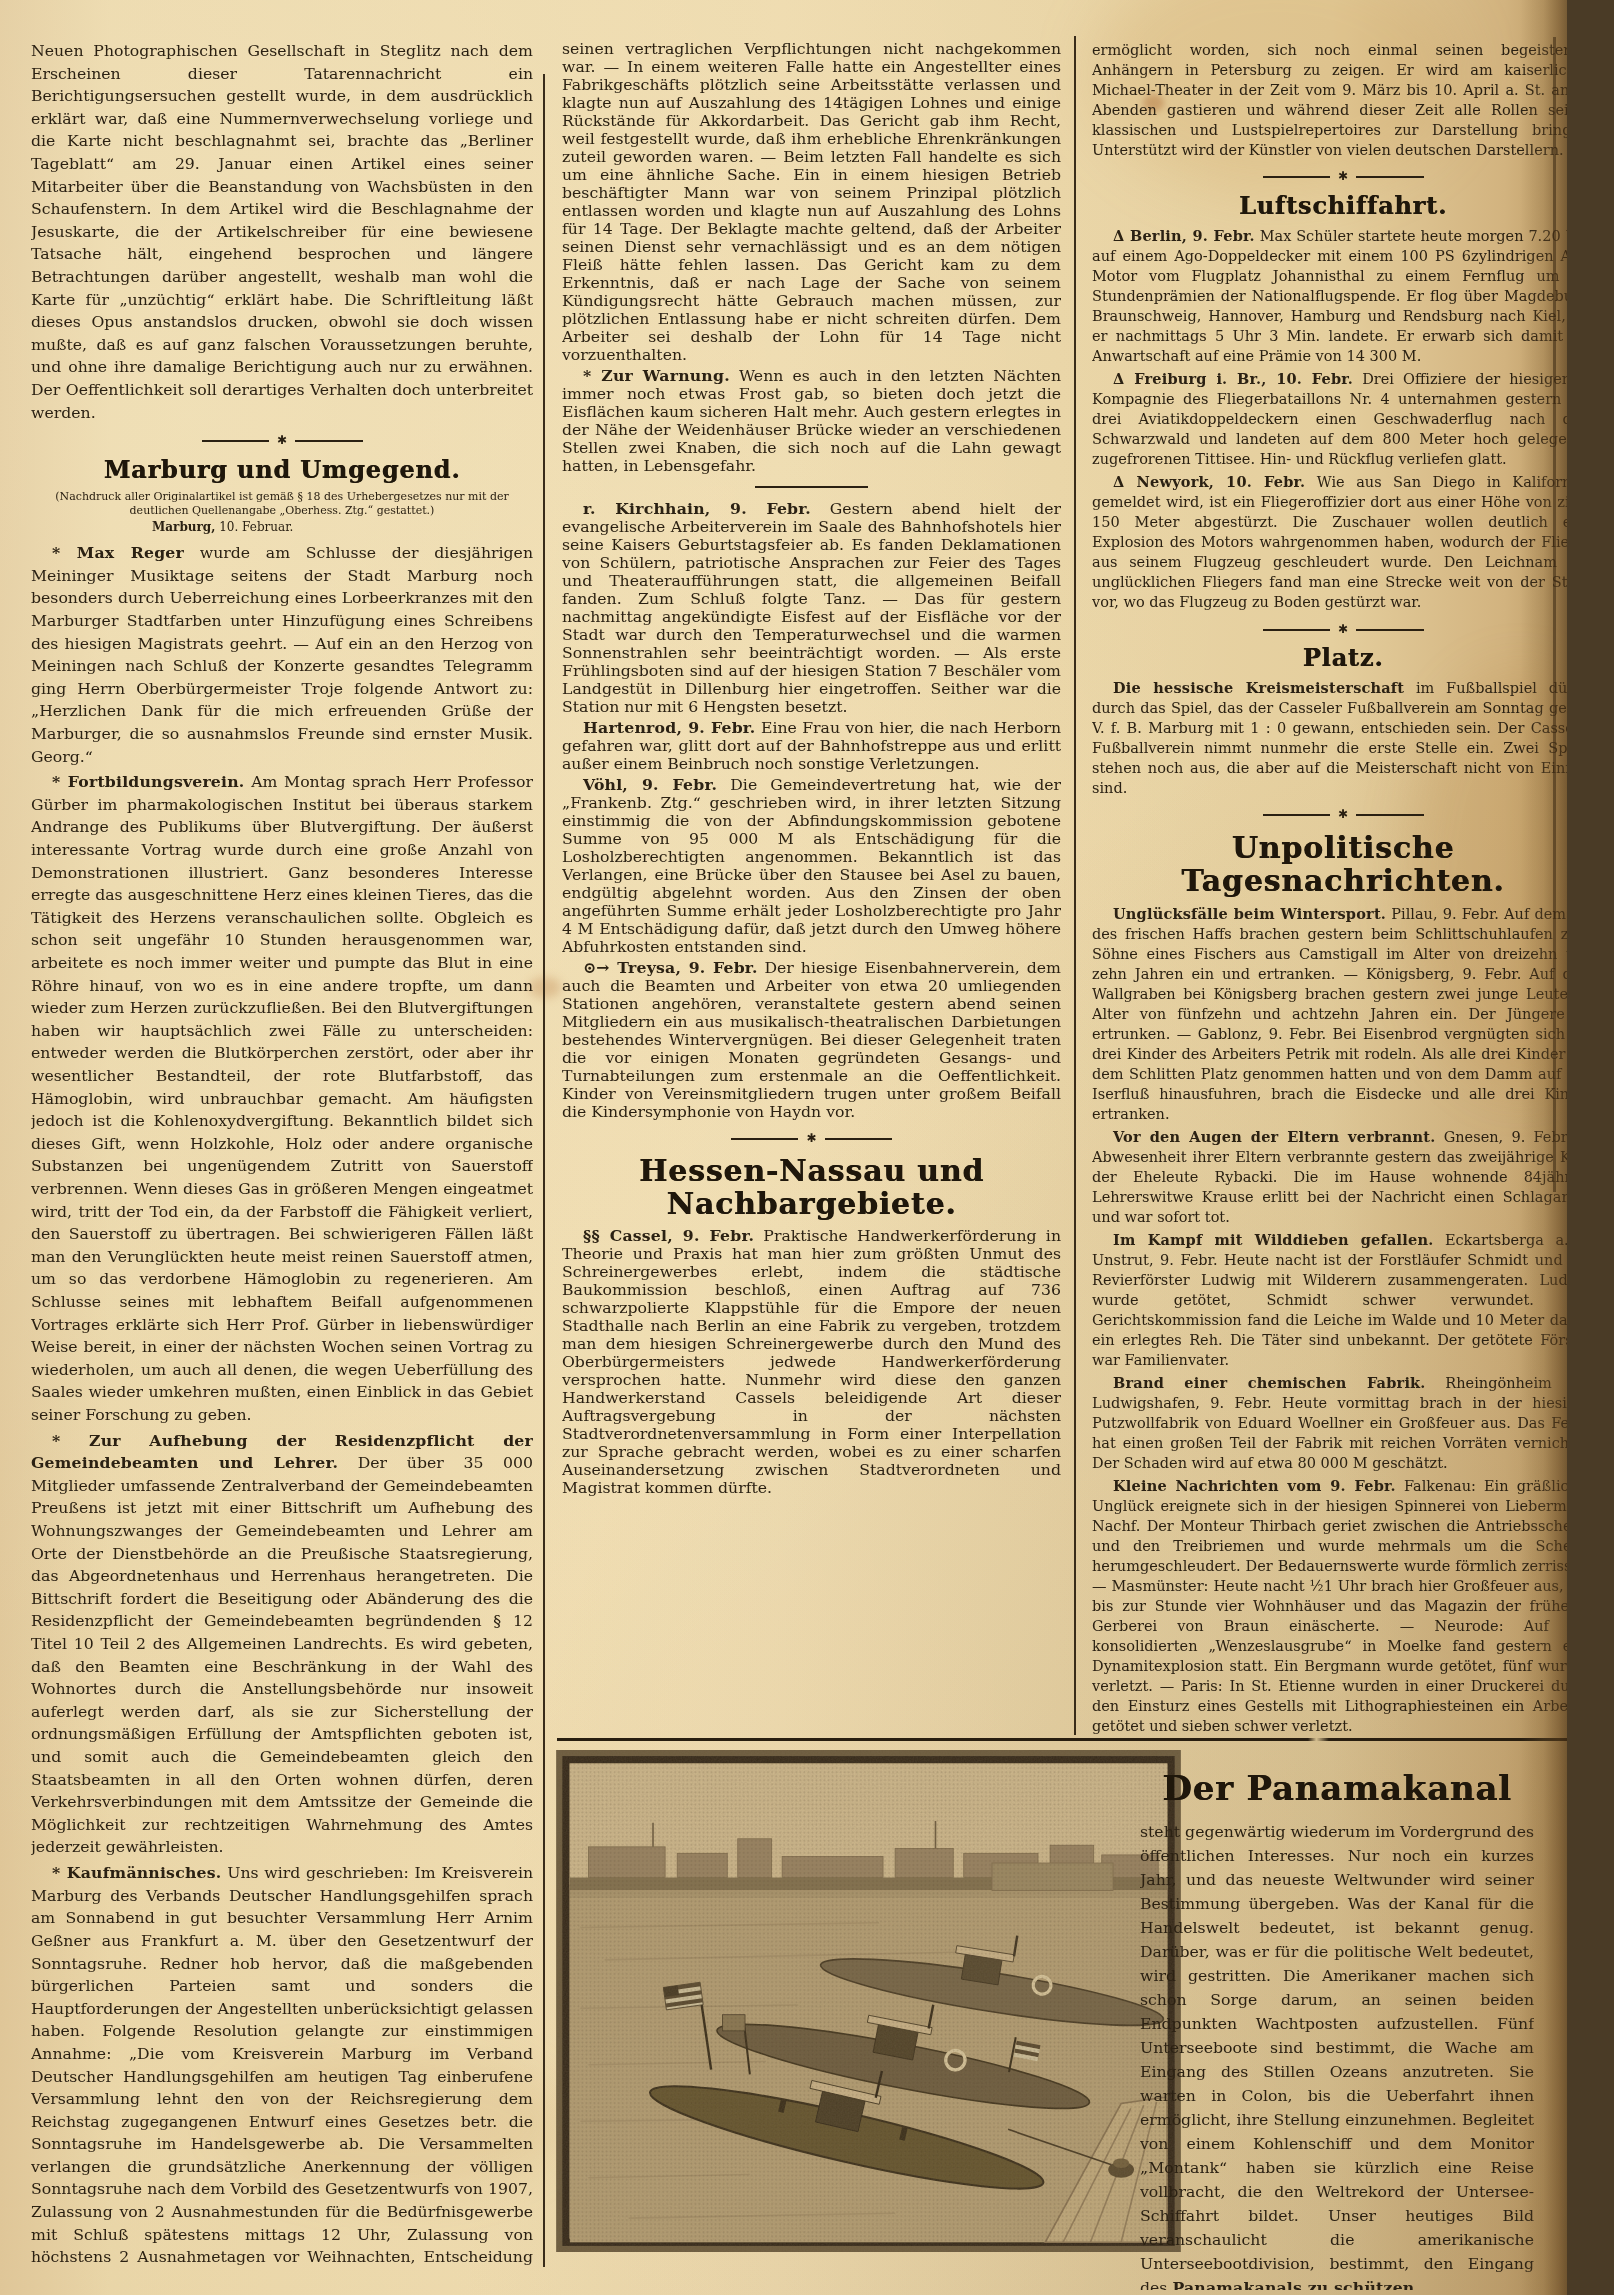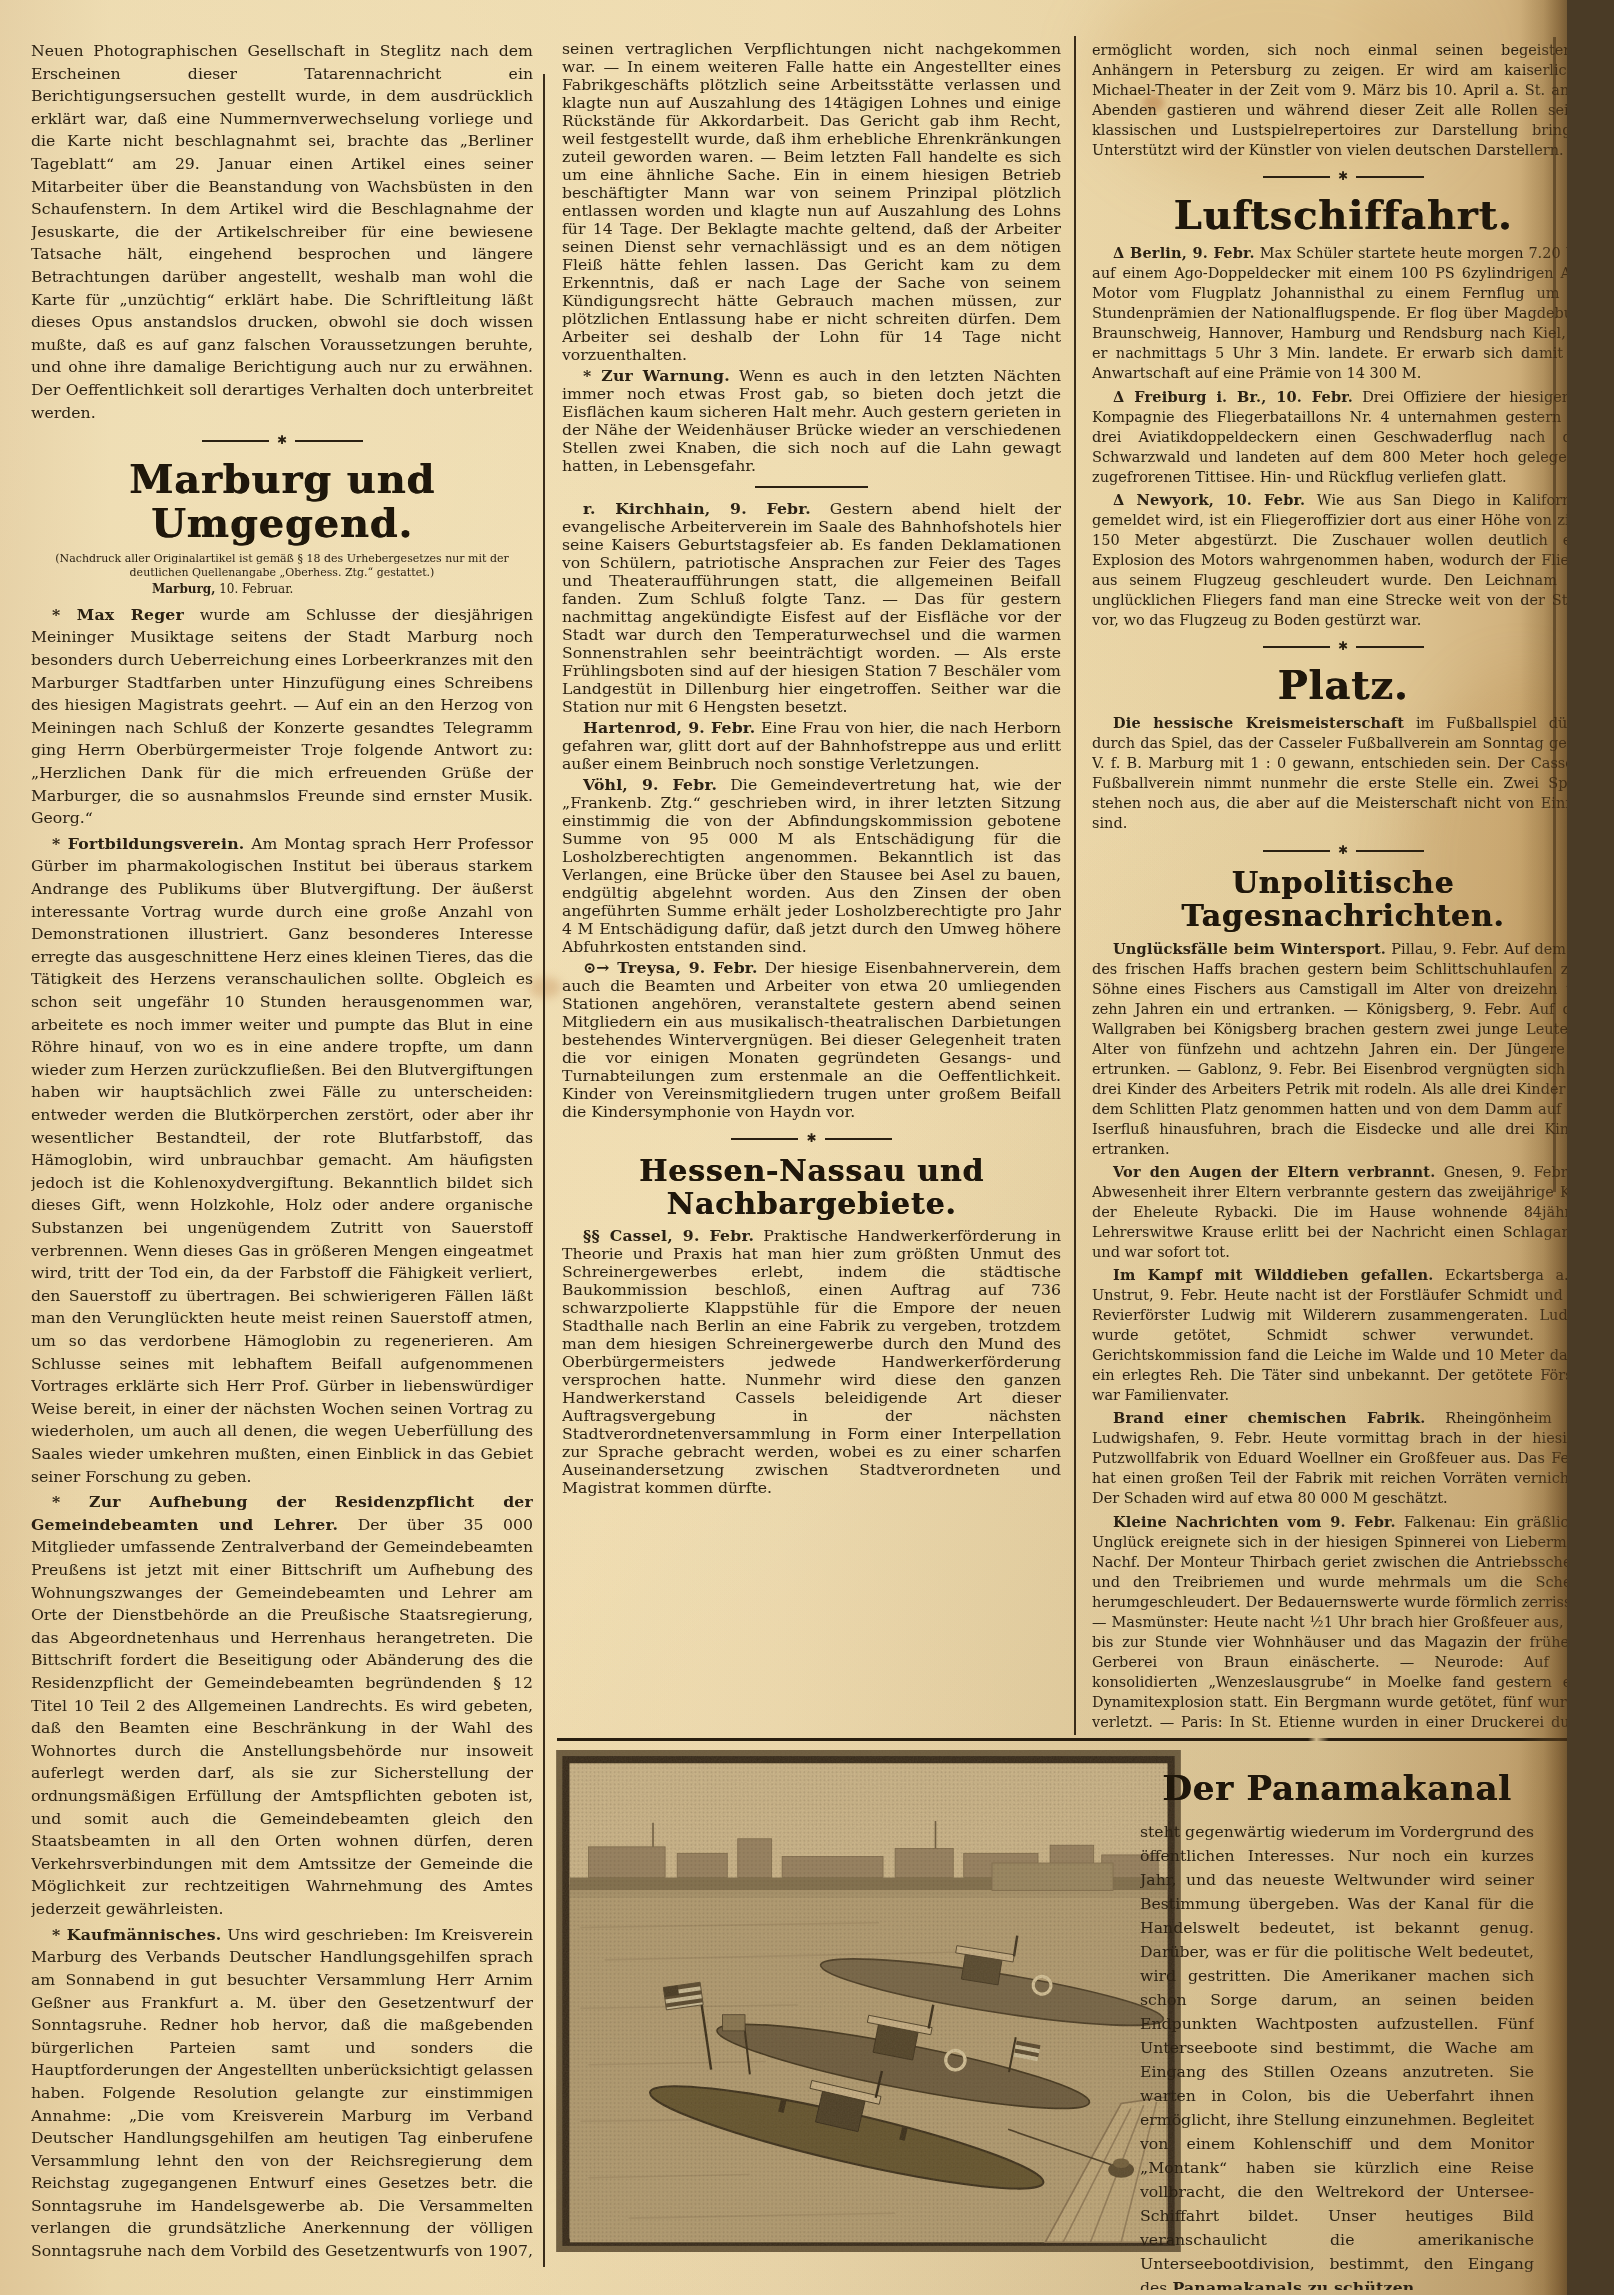--- a/index.html
+++ b/index.html
@@ -31,21 +31,21 @@
   .vrule2{left:1074px;top:36px;height:1699px;}
   .hrule-bottom{position:absolute;left:557px;top:1738px;width:1043px;height:3.2px;
     background:linear-gradient(90deg,#281e10 0%,#281e10 72%,transparent 72.8%,#281e10 74%,#281e10 100%);}
   .body{margin:0 0 3.2px 0;text-align:justify;text-indent:21px;}
   .col-left .body{font-size:15.7px;line-height:22.6px;}
   .col-mid  .body{font-size:15.7px;line-height:18px;}
   .col-right .body{font-size:14.5px;line-height:20px;}
   .cont{text-indent:0;}
   .body b{letter-spacing:0.2px;}
   .headline{margin:8px 0 6.5px 0;text-align:center;font-weight:700;color:#1f170b;
-    letter-spacing:0.8px;font-size:40px;line-height:1.1;text-shadow:0.5px 0 0 #1f170b;}
+    letter-spacing:0.8px;font-size:24px;line-height:1.1;text-shadow:0.5px 0 0 #1f170b;}
   .headline.small{font-size:30px;}
   .note{margin:0 0 1.6px 0;font-size:11px;line-height:1.3;text-align:center;text-indent:0;}
   .dateline{margin:1.6px 0 8px 0;font-size:12px;padding-left:121px;}
   .divider{display:flex;align-items:center;gap:8px;width:161px;margin:11.3px auto 9.7px auto;}
   .divider .dline{flex:1;height:2px;background:#2a2012;}
   .divider .dstar{font-size:12px;line-height:1;color:#2a2012;transform:translateY(-0.8px);}
   .rule-small{width:113px;height:2px;background:#2a2012;margin:11.3px auto;}
   .photo{position:absolute;left:556px;top:1750px;width:625px;height:502px;margin:0;}
   .photo svg{display:block;width:100%;height:100%;}
   .panama{position:absolute;left:1140px;top:1765px;width:394px;height:525px;overflow:hidden;}
@@ -76,21 +76,21 @@
     <p class="body"><b>* Fortbildungsverein.</b> <span>Am Montag sprach Herr Professor Gürber im pharmakologischen Institut bei überaus starkem Andrange des Publikums über Blutvergiftung. Der äußerst interessante Vortrag wurde durch eine große Anzahl von Demonstrationen illustriert. Ganz besonderes Interesse erregte das ausgeschnittene Herz eines kleinen Tieres, das die Tätigkeit des Herzens veranschaulichen sollte. Obgleich es schon seit ungefähr 10 Stunden herausgenommen war, arbeitete es noch immer weiter und pumpte das Blut in eine Röhre hinauf, von wo es in eine andere tropfte, um dann wieder zum Herzen zurückzufließen. Bei den Blutvergiftungen haben wir hauptsächlich zwei Fälle zu unterscheiden: entweder werden die Blutkörperchen zerstört, oder aber ihr wesentlicher Bestandteil, der rote Blutfarbstoff, das Hämoglobin, wird unbrauchbar gemacht. Am häufigsten jedoch ist die Kohlenoxydvergiftung. Bekanntlich bildet sich dieses Gift, wenn Holzkohle, Holz oder andere organische Substanzen bei ungenügendem Zutritt von Sauerstoff verbrennen. Wenn dieses Gas in größeren Mengen eingeatmet wird, tritt der Tod ein, da der Farbstoff die Fähigkeit verliert, den Sauerstoff zu übertragen. Bei schwierigeren Fällen läßt man den Verunglückten heute meist reinen Sauerstoff atmen, um so das verdorbene Hämoglobin zu regenerieren. Am Schlusse seines mit lebhaftem Beifall aufgenommenen Vortrages erklärte sich Herr Prof. Gürber in liebenswürdiger Weise bereit, in einer der nächsten Wochen seinen Vortrag zu wiederholen, um auch all denen, die wegen Ueberfüllung des Saales wieder umkehren mußten, einen Einblick in das Gebiet seiner Forschung zu geben.</span></p>
     <p class="body"><b>* Zur Aufhebung der Residenzpflicht der Gemeindebeamten und Lehrer.</b> <span>Der über 35 000 Mitglieder umfassende Zentralverband der Gemeindebeamten Preußens ist jetzt mit einer Bittschrift um Aufhebung des Wohnungszwanges der Gemeindebeamten und Lehrer am Orte der Dienstbehörde an die Preußische Staatsregierung, das Abgeordnetenhaus und Herrenhaus herangetreten. Die Bittschrift fordert die Beseitigung oder Abänderung des die Residenzpflicht der Gemeindebeamten begründenden § 12 Titel 10 Teil 2 des Allgemeinen Landrechts. Es wird gebeten, daß den Beamten eine Beschränkung in der Wahl des Wohnortes durch die Anstellungsbehörde nur insoweit auferlegt werden darf, als sie zur Sicherstellung der ordnungsmäßigen Erfüllung der Amtspflichten geboten ist, und somit auch die Gemeindebeamten gleich den Staatsbeamten in all den Orten wohnen dürfen, deren Verkehrsverbindungen mit dem Amtssitze der Gemeinde die Möglichkeit zur rechtzeitigen Wahrnehmung des Amtes jederzeit gewährleisten.</span></p>
     <p class="body"><b>* Kaufmännisches.</b> <span>Uns wird geschrieben: Im Kreisverein Marburg des Verbands Deutscher Handlungsgehilfen sprach am Sonnabend in gut besuchter Versammlung Herr Arnim Geßner aus Frankfurt a. M. über den Gesetzentwurf der Sonntagsruhe. Redner hob hervor, daß die maßgebenden bürgerlichen Parteien samt und sonders die Hauptforderungen der Angestellten unberücksichtigt gelassen haben. Folgende Resolution gelangte zur einstimmigen Annahme: „Die vom Kreisverein Marburg im Verband Deutscher Handlungsgehilfen am heutigen Tag einberufene Versammlung lehnt den von der Reichsregierung dem Reichstag zugegangenen Entwurf eines Gesetzes betr. die Sonntagsruhe im Handelsgewerbe ab. Die Versammelten verlangen die grundsätzliche Anerkennung der völligen Sonntagsruhe nach dem Vorbild des Gesetzentwurfs von 1907, Zulassung von 2 Ausnahmestunden für die Bedürfnisgewerbe mit Schluß spätestens mittags 12 Uhr, Zulassung von höchstens 2 Ausnahmetagen vor Weihnachten, Entscheidung über die Ausnahmebestimmungen durch Abstimmung der selbständigen Kaufleute ähnlich den Vorschriften über den Achtuhrladenschluß, Verschärfung der Vorschriften über Anbieten und Feilhalten von Waren in Gast- und Schankwirtschaften an Sonntagen und schärfere Ueberwachung des Hausierwesens. Die Versammlung bittet den Reichstag, die deutsche Kaufmannschaft im Kampfe um die Erlangung eines freien Sonntags zu unterstützen.“</span></p>
 
   </section>
 
   <div class="vrule vrule1"></div>
 
   <section class="col col-mid">
     <p class="body cont"><span>seinen vertraglichen Verpflichtungen nicht nachgekommen war. — In einem weiteren Falle hatte ein Angestellter eines Fabrikgeschäfts plötzlich seine Arbeitsstätte verlassen und klagte nun auf Auszahlung des 14tägigen Lohnes und einige Rückstände für Akkordarbeit. Das Gericht gab ihm Recht, weil festgestellt wurde, daß ihm erhebliche Ehrenkränkungen zuteil geworden waren. — Beim letzten Fall handelte es sich um eine ähnliche Sache. Ein in einem hiesigen Betrieb beschäftigter Mann war von seinem Prinzipal plötzlich entlassen worden und klagte nun auf Auszahlung des Lohns für 14 Tage. Der Beklagte machte geltend, daß der Arbeiter seinen Dienst sehr vernachlässigt und es an dem nötigen Fleiß hätte fehlen lassen. Das Gericht kam zu dem Erkenntnis, daß er nach Lage der Sache von seinem Kündigungsrecht hätte Gebrauch machen müssen, zur plötzlichen Entlassung habe er nicht schreiten dürfen. Dem Arbeiter sei deshalb der Lohn für 14 Tage nicht vorzuenthalten.</span></p>
-    <p class="body"><b>* Zur Warnung.</b> <span>Wenn es auch in den letzten Nächten immer noch etwas Frost gab, so bieten doch jetzt die Eisflächen kaum sicheren Halt mehr. Auch gestern gerieten in der Nähe der Weidenhäuser Brücke wieder an verschiedenen Stellen zwei Knaben, die sich noch auf die Lahn gewagt hatten, in Lebensgefahr.</span></p>
+    <p class="body"><b>* Zur Warnung.</b> <span>Wenn es auch in den letzten Nächten immer noch etwas Frost gab, so bieten doch jetzt die Eisflächen kaum sicheren Halt mehr. Auch gestern erlegtes in der Nähe der Weidenhäuser Brücke wieder an verschiedenen Stellen zwei Knaben, die sich noch auf die Lahn gewagt hatten, in Lebensgefahr.</span></p>
     <div class="rule-small"></div>
     <p class="body"><b>r. Kirchhain, 9. Febr.</b> <span>Gestern abend hielt der evangelische Arbeiterverein im Saale des Bahnhofshotels hier seine Kaisers Geburtstagsfeier ab. Es fanden Deklamationen von Schülern, patriotische Ansprachen zur Feier des Tages und Theateraufführungen statt, die allgemeinen Beifall fanden. Zum Schluß folgte Tanz. — Das für gestern nachmittag angekündigte Eisfest auf der Eisfläche vor der Stadt war durch den Temperaturwechsel und die warmen Sonnenstrahlen sehr beeinträchtigt worden. — Als erste Frühlingsboten sind auf der hiesigen Station 7 Beschäler vom Landgestüt in Dillenburg hier eingetroffen. Seither war die Station nur mit 6 Hengsten besetzt.</span></p>
     <p class="body"><b>Hartenrod, 9. Febr.</b> <span>Eine Frau von hier, die nach Herborn gefahren war, glitt dort auf der Bahnhofstreppe aus und erlitt außer einem Beinbruch noch sonstige Verletzungen.</span></p>
     <p class="body"><b>Vöhl, 9. Febr.</b> <span>Die Gemeindevertretung hat, wie der „Frankenb. Ztg.“ geschrieben wird, in ihrer letzten Sitzung einstimmig die von der Abfindungskommission gebotene Summe von 95 000 M als Entschädigung für die Losholzberechtigten angenommen. Bekanntlich ist das Verlangen, eine Brücke über den Stausee bei Asel zu bauen, endgültig abgelehnt worden. Aus den Zinsen der oben angeführten Summe erhält jeder Losholzberechtigte pro Jahr 4 M Entschädigung dafür, daß jetzt durch den Umweg höhere Abfuhrkosten entstanden sind.</span></p>
     <p class="body"><b>⊙→ Treysa, 9. Febr.</b> <span>Der hiesige Eisenbahnerverein, dem auch die Beamten und Arbeiter von etwa 20 umliegenden Stationen angehören, veranstaltete gestern abend seinen Mitgliedern ein aus musikalisch-theatralischen Darbietungen bestehendes Wintervergnügen. Bei dieser Gelegenheit traten die vor einigen Monaten gegründeten Gesangs- und Turnabteilungen zum erstenmale an die Oeffentlichkeit. Kinder von Vereinsmitgliedern trugen unter großem Beifall die Kindersymphonie von Haydn vor.</span></p>
     <div class="divider">
       <span class="dline"></span>
         <span class="dstar">✱</span>
         <span class="dline"></span>
     </div>

